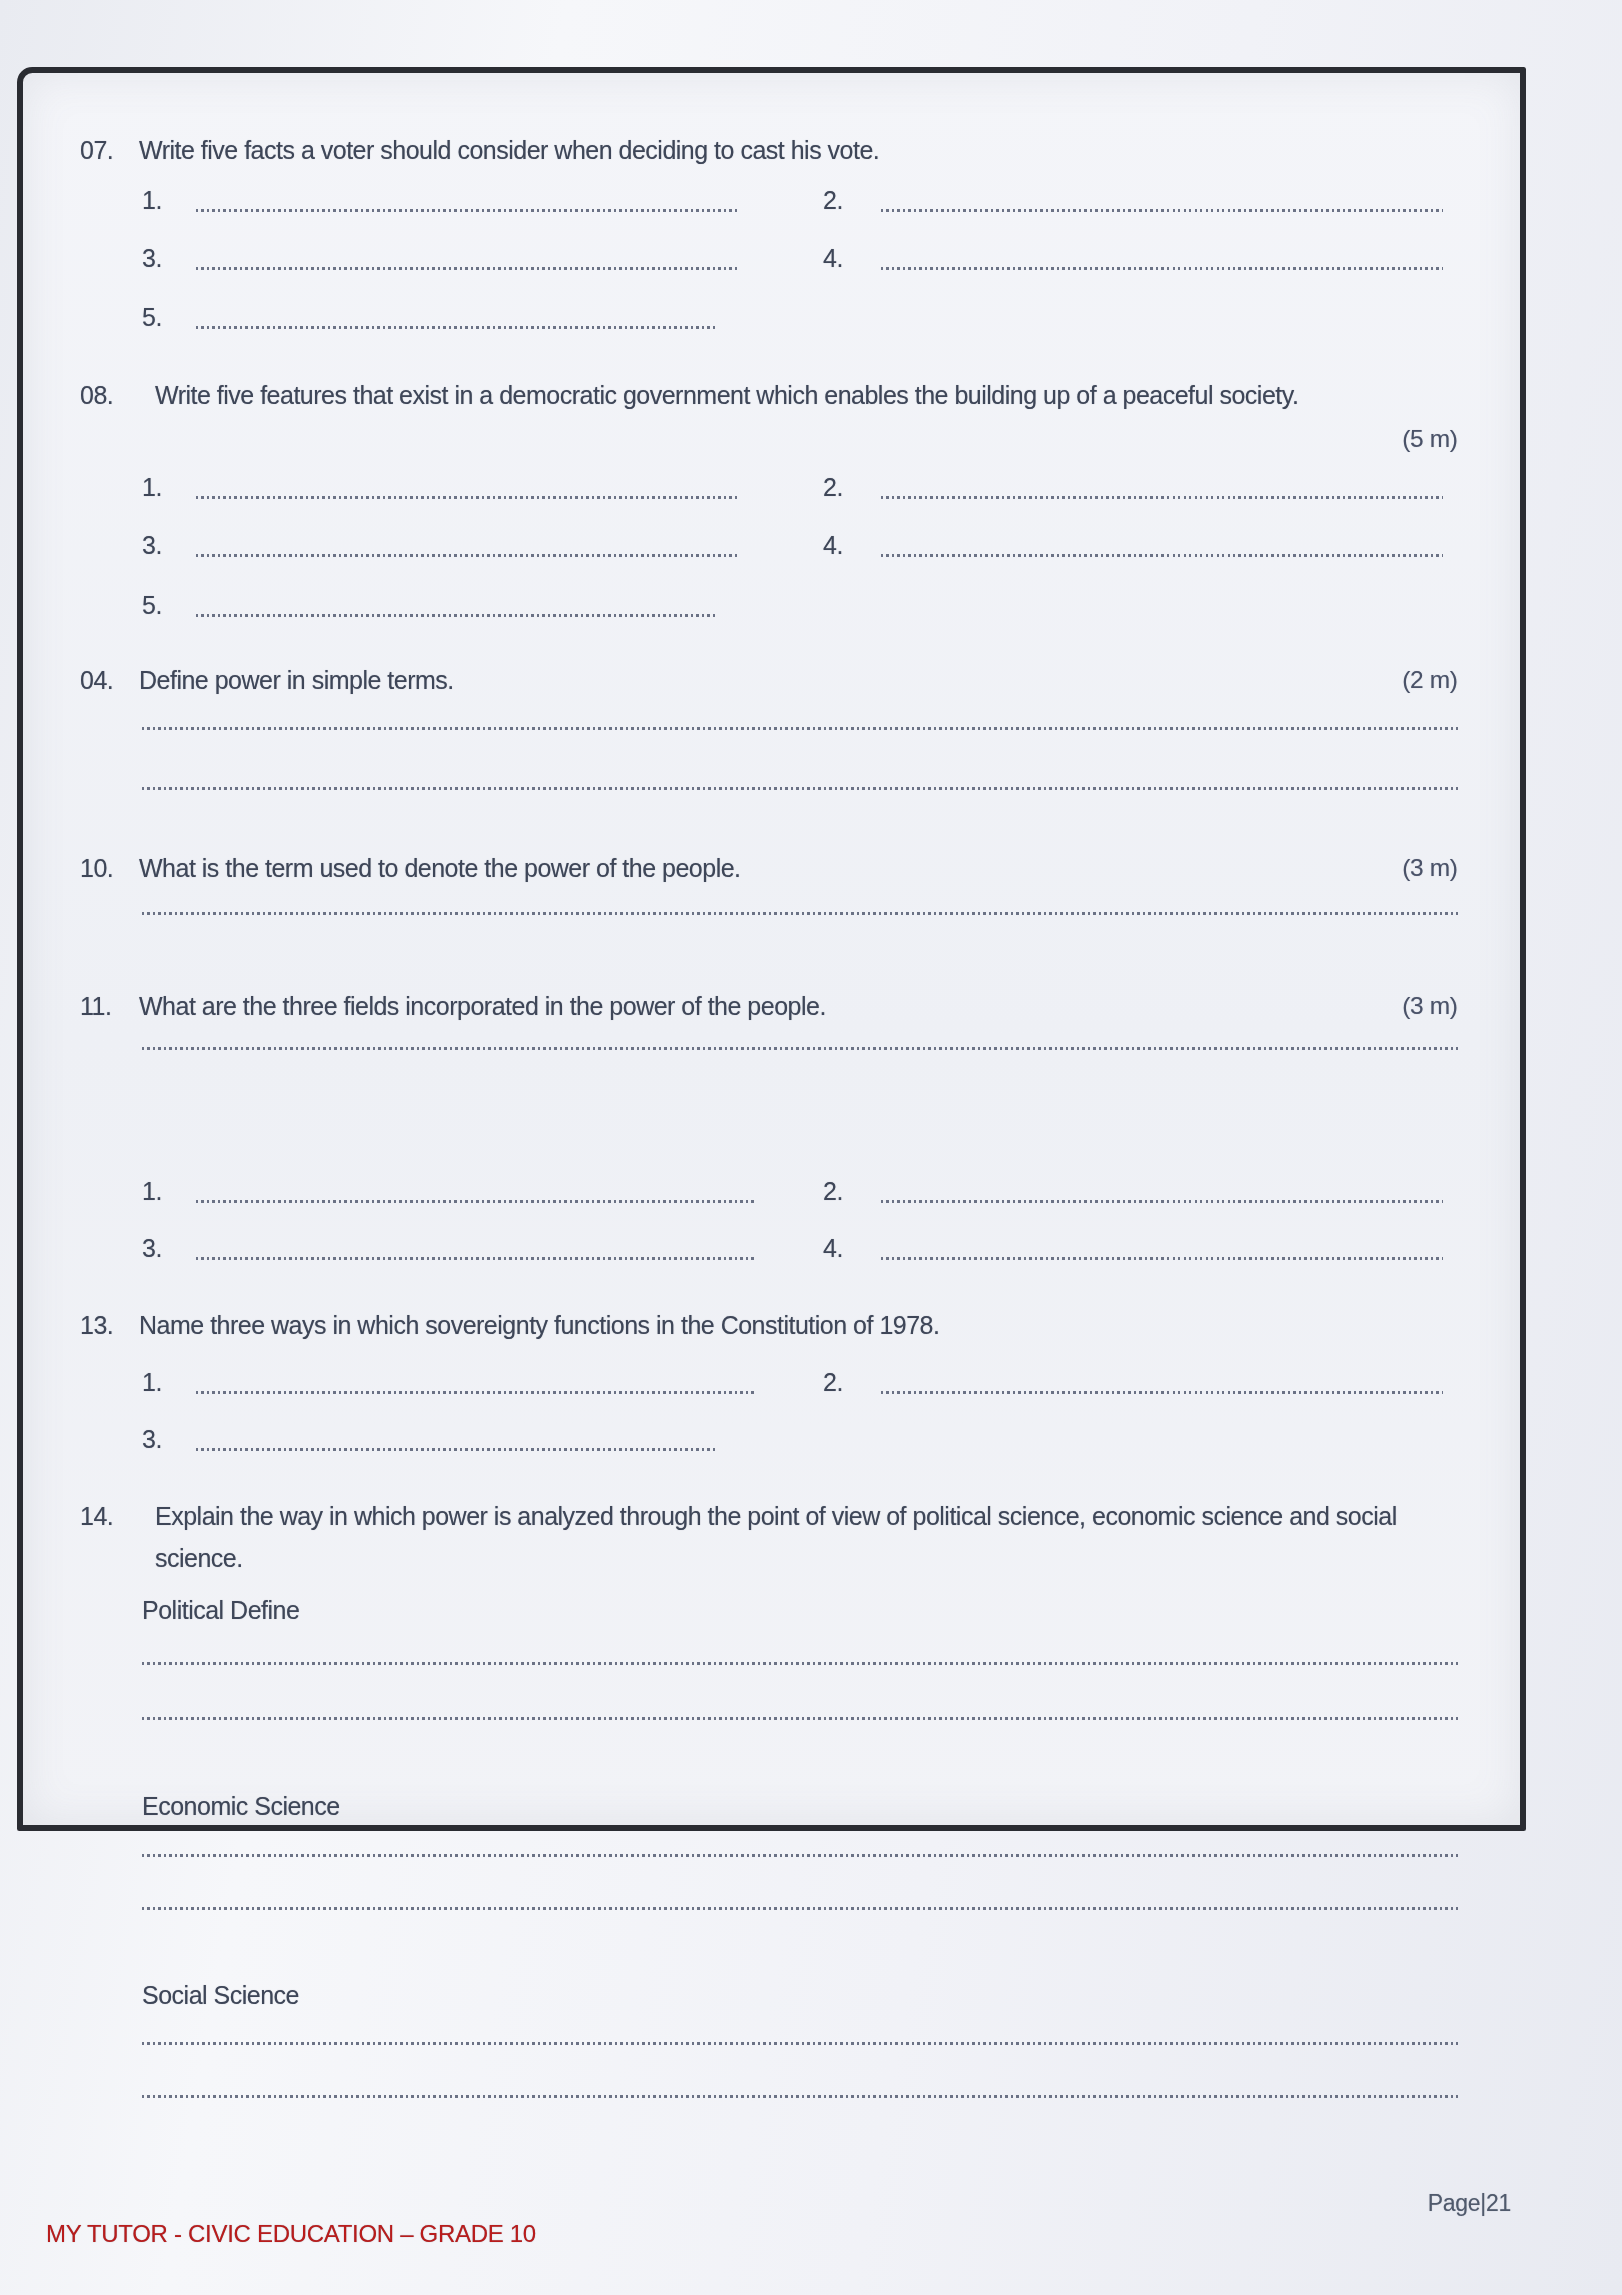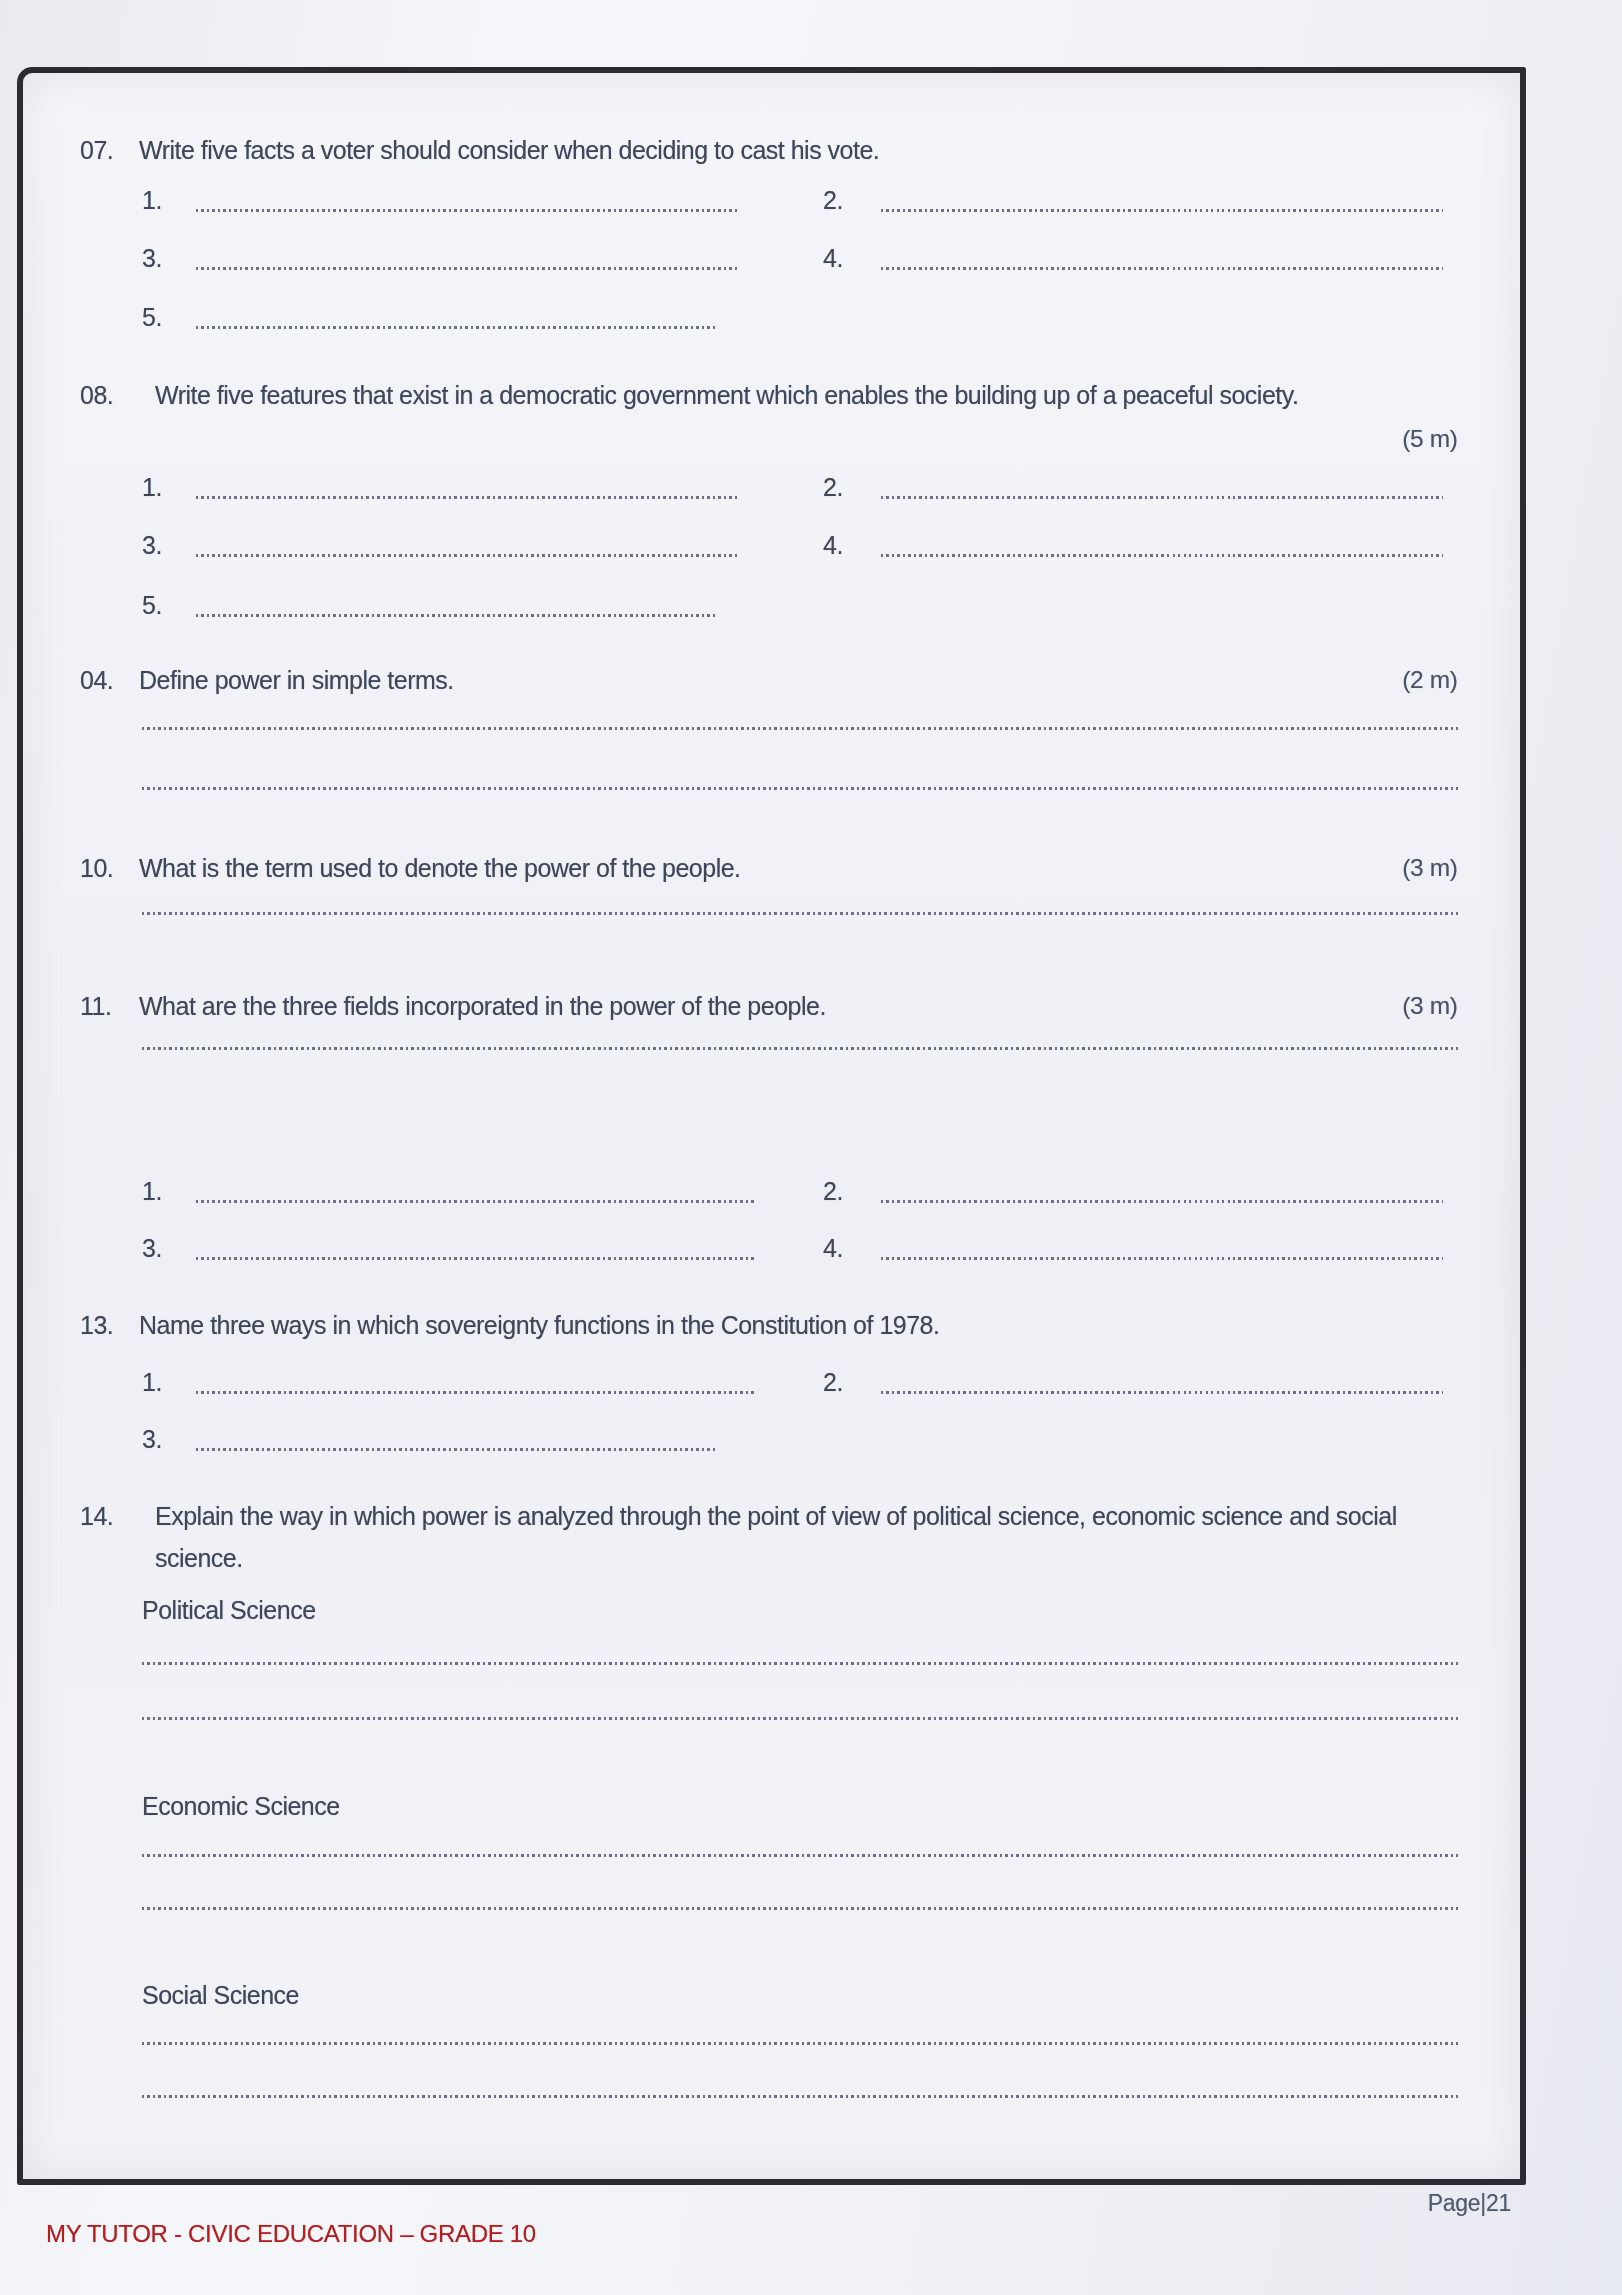--- a/index.html
+++ b/index.html
@@ -3,21 +3,21 @@
 <meta charset="utf-8">
 <style>
   html,body{margin:0;padding:0;}
   body{
     width:1622px;height:2295px;position:relative;overflow:hidden;
     background:linear-gradient(100deg,#e9ebf1 0%,#f6f7fa 28%,#f1f2f7 62%,#e8eaf1 100%);
     font-family:"Liberation Sans","DejaVu Sans",sans-serif;
     color:#3e4658;
   }
   .sheet-frame{
-    position:absolute;left:17px;top:67px;width:1509px;height:2118px;
+    position:absolute;left:17px;top:67px;width:1509px;height:1764px;
     border:6.1px solid #2a2c32;border-radius:15.3px 2.3px 2.3px 2.3px;box-sizing:border-box;
     background:linear-gradient(180deg,#f4f5f9 0%,#eef0f5 55%,#f2f3f7 100%);
     box-shadow:inset 0 0 46px rgba(110,116,134,.12);
   }
   .inner{position:absolute;inset:0;}
   .q{
     position:absolute;left:57px;width:1379px;display:flex;align-items:flex-start;
     font-size:25px;letter-spacing:-0.5px;line-height:1.67;
     text-shadow:0 0 0.9px rgba(62,70,88,.45);
   }
@@ -154,21 +154,21 @@
     <div class="arow" style="top:1352px">
       <span class="inum" style="left:119px">3.</span>
       <span class="dots" style="left:173px;width:520px"></span>
     </div>
 
     <div class="q" style="top:1423px">
       <span class="qnum">14.</span>
       <span class="qtext wrap">Explain the way in which power is analyzed through the point of view of political science, economic science and social science.</span>
     </div>
 
-    <div class="slabel" style="top:1523px">Political Science</div>
+    <div class="slabel" style="top:1523px">Political Define</div>
     <div class="aline" style="top:1589px"></div>
     <div class="aline" style="top:1644px"></div>
 
     <div class="slabel" style="top:1719px">Economic Science</div>
     <div class="aline" style="top:1781px"></div>
     <div class="aline" style="top:1834px"></div>
 
     <div class="slabel" style="top:1908px">Social Science</div>
     <div class="aline" style="top:1969px"></div>
     <div class="aline" style="top:2022px"></div>

